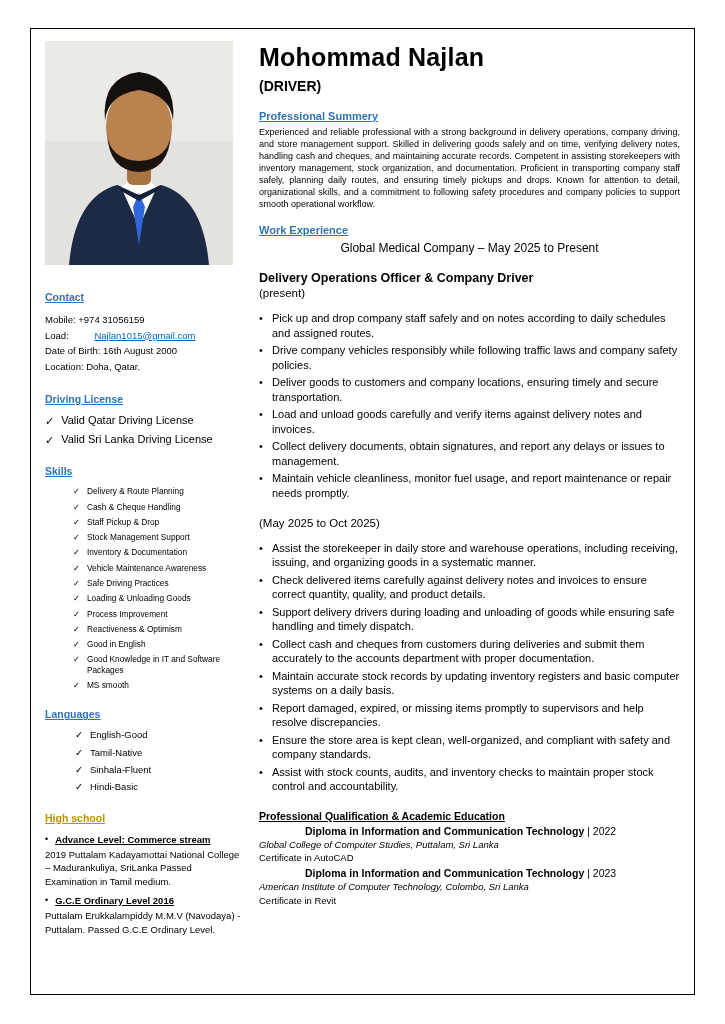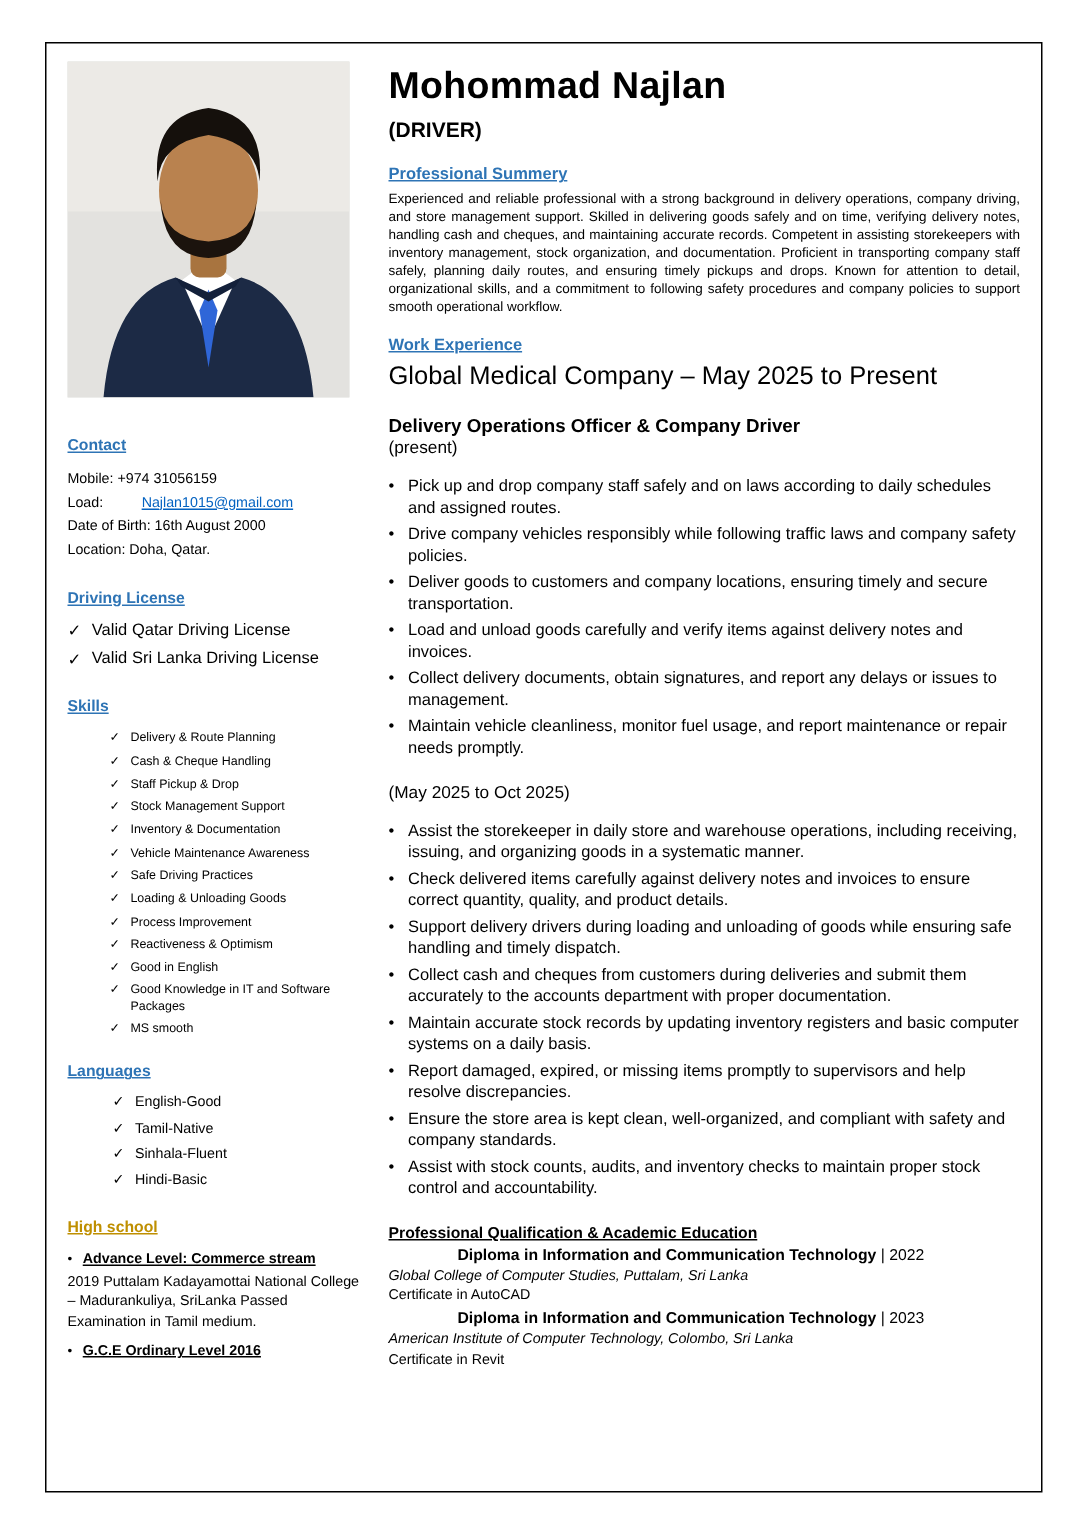--- a/index.html
+++ b/index.html
@@ -53,21 +53,21 @@
   .role { font-size:14px; font-weight:bold; margin-top:6px; margin-bottom:16px; }
   .main-heading {
     color:#2e74b5; font-weight:bold; font-size:11px;
     text-decoration:underline; margin-bottom:4px;
   }
   .summary-body {
     font-size:9px; line-height:1.34; text-align:justify;
     margin-bottom:14px;
   }
   .we-heading { margin-bottom:5px; }
-  .company-line { font-size:17px; margin-bottom:16px; }
+  .company-line { font-size:12px; margin-bottom:16px;text-align:center; }
   .job-title { font-size:12.5px; font-weight:bold; }
   .job-period { font-size:11.5px; margin-top:2px; margin-bottom:12px; }
   .bullet-list { list-style:none; margin-bottom:16px; }
   .bullet-list li {
     position:relative; padding-left:13px;
     font-size:11px; line-height:1.32; margin-bottom:3px;
   }
   .bullet-list li::before {
     content:"\2022"; position:absolute; left:0; top:0;
     font-size:11px;
@@ -223,41 +223,42 @@
           <span class="hs-bullet">•</span>
           <span class="hs-title">Advance Level: Commerce stream</span>
         </div>
         <div class="hs-body">2019 Puttalam Kadayamottai National College – Madurankuliya, SriLanka Passed Examination in Tamil medium.</div>
       </div>
       <div class="hs-entry">
         <div class="hs-title-row">
           <span class="hs-bullet">•</span>
           <span class="hs-title">G.C.E Ordinary Level 2016</span>
         </div>
+        <div class="hs-body">Puttalam Erukkalampiddy M.M.V (Navodaya) - Puttalam. Passed G.C.E Ordinary Level.</div>
       </div>
     </div>
 
   </div>
 
   <div class="main">
 
     <div class="name">Mohommad Najlan</div>
     <div class="role">(DRIVER)</div>
 
     <div class="main-heading">Professional Summery</div>
     <div class="summary-body">Experienced and reliable professional with a strong background in delivery operations, company driving, and store management support. Skilled in delivering goods safely and on time, verifying delivery notes, handling cash and cheques, and maintaining accurate records. Competent in assisting storekeepers with inventory management, stock organization, and documentation. Proficient in transporting company staff safely, planning daily routes, and ensuring timely pickups and drops. Known for attention to detail, organizational skills, and a commitment to following safety procedures and company policies to support smooth operational workflow.</div>
 
     <div class="main-heading we-heading">Work Experience</div>
     <div class="company-line">Global Medical Company – May 2025 to Present</div>
 
     <div class="job">
       <div class="job-title">Delivery Operations Officer &amp; Company Driver</div>
       <div class="job-period">(present)</div>
       <ul class="bullet-list">
-        <li>Pick up and drop company staff safely and on laws according to daily schedules and assigned routes.</li>
+        <li>Pick up and drop company staff safely and on notes according to daily schedules and assigned routes.</li>
         <li>Drive company vehicles responsibly while following traffic laws and company safety policies.</li>
         <li>Deliver goods to customers and company locations, ensuring timely and secure transportation.</li>
         <li>Load and unload goods carefully and verify items against delivery notes and invoices.</li>
         <li>Collect delivery documents, obtain signatures, and report any delays or issues to management.</li>
         <li>Maintain vehicle cleanliness, monitor fuel usage, and report maintenance or repair needs promptly.</li>
       </ul>
     </div>
 
     <div class="job">
       <div class="job-period">(May 2025 to Oct 2025)</div>

